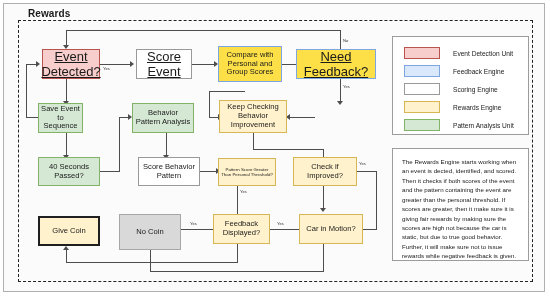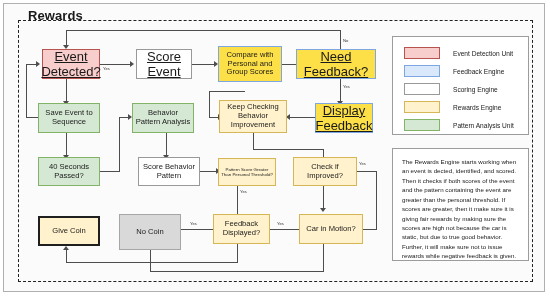--- a/index.html
+++ b/index.html
@@ -1,20 +1,20 @@
 <!DOCTYPE html>
 <html><head>
 <meta charset="utf-8">
 <style>
   html,body{margin:0;padding:0;background:#ffffff;}
   body{font-family:"Liberation Sans",sans-serif;}
   #root{position:relative;width:550px;height:297px;overflow:hidden;background:#ffffff;}
 
   .outer-frame{position:absolute;left:3px;top:3px;width:542px;height:289px;border:1px solid #b0b0b0;background:#fbfbfb;box-sizing:border-box;}
-  .group-title{position:absolute;left:28px;top:8px;font-size:13px;font-weight:bold;color:#1a1a1a;letter-spacing:.1px;}
+  .group-title{position:absolute;left:28px;top:8px;font-size:10px;font-weight:bold;color:#1a1a1a;letter-spacing:.1px;}
   .dashed-region{position:absolute;left:18px;top:20px;width:515px;height:262px;border:1.4px dashed #222;box-sizing:border-box;}
 
   .node{position:absolute;box-sizing:border-box;border:1px solid #8a8a8a;display:flex;align-items:center;justify-content:center;text-align:center;line-height:1.18;color:#1a1a1a;padding:1px 2px;}
   .n-red{background:#f8cecc;border-color:#b85450;}
   .n-blue{background:#fde047;border-color:#7ea6e0;}
   .n-white{background:#ffffff;border-color:#999999;}
   .n-yellow{background:#fff2cc;border-color:#d6b656;}
   .n-green{background:#d5e8d4;border-color:#82b366;}
   .n-gray{background:#d9d9d9;border-color:#a6a6a6;}
   .n-bold{border:2px solid #1f1f1f;}
@@ -133,24 +133,23 @@
   <div class="edge ev" style="left:323px;top:244px;height:27px;"></div>
   <div class="edge eh" style="left:150px;top:271px;width:174px;"></div>
   <div class="edge ev" style="left:150px;top:250px;height:21px;"></div>
   <div class="arrow ar-up" style="left:147.4px;top:246px;"></div>
 
   <div class="node n-red fs9" style="left:42px;top:49px;width:58px;height:30px;">Event Detected?</div>
   <div class="node n-white fs9" style="left:136px;top:49px;width:56px;height:30px;">Score Event</div>
   <div class="node n-blue fs8" style="left:218px;top:46px;width:64px;height:36px;">Compare with Personal and Group Scores</div>
   <div class="node n-blue fs9" style="left:296px;top:49px;width:80px;height:30px;">Need Feedback?</div>
 
-  <div class="node n-green fs8" style="left:38px;top:103px;width:62px;height:30px;">Save Event to Sequence</div>
+  <div class="node n-green fs8" style="left:38px;top:103px;width:45px;height:30px;">Save Event to Sequence</div>
   <div class="node n-green fs8" style="left:132px;top:103px;width:62px;height:30px;">Behavior Pattern Analysis</div>
   <div class="node n-yellow fs8" style="left:219px;top:100px;width:68px;height:33px;">Keep Checking Behavior Improvement</div>
-  <div class="node n-blue fs9" style="left:315px;top:103px;width:58px;height:30px;">Display Feedback</div>
 
   <div class="node n-green fs8" style="left:38px;top:157px;width:62px;height:29px;">40 Seconds Passed?</div>
   <div class="node n-white fs8" style="left:138px;top:157px;width:62px;height:29px;">Score Behavior Pattern</div>
   <div class="node n-yellow fs5" style="left:218px;top:158px;width:58px;height:28px;">Pattern Score Greater Than Personal Threshold?</div>
   <div class="node n-yellow fs8" style="left:293px;top:157px;width:64px;height:29px;">Check if Improved?</div>
 
   <div class="node n-yellow n-bold fs8" style="left:38px;top:216px;width:62px;height:30px;">Give Coin</div>
   <div class="node n-gray fs8" style="left:119px;top:214px;width:62px;height:36px;">No Coin</div>
   <div class="node n-yellow fs8" style="left:213px;top:214px;width:57px;height:30px;">Feedback Displayed?</div>
   <div class="node n-yellow fs8" style="left:299px;top:214px;width:64px;height:30px;">Car in Motion?</div>

